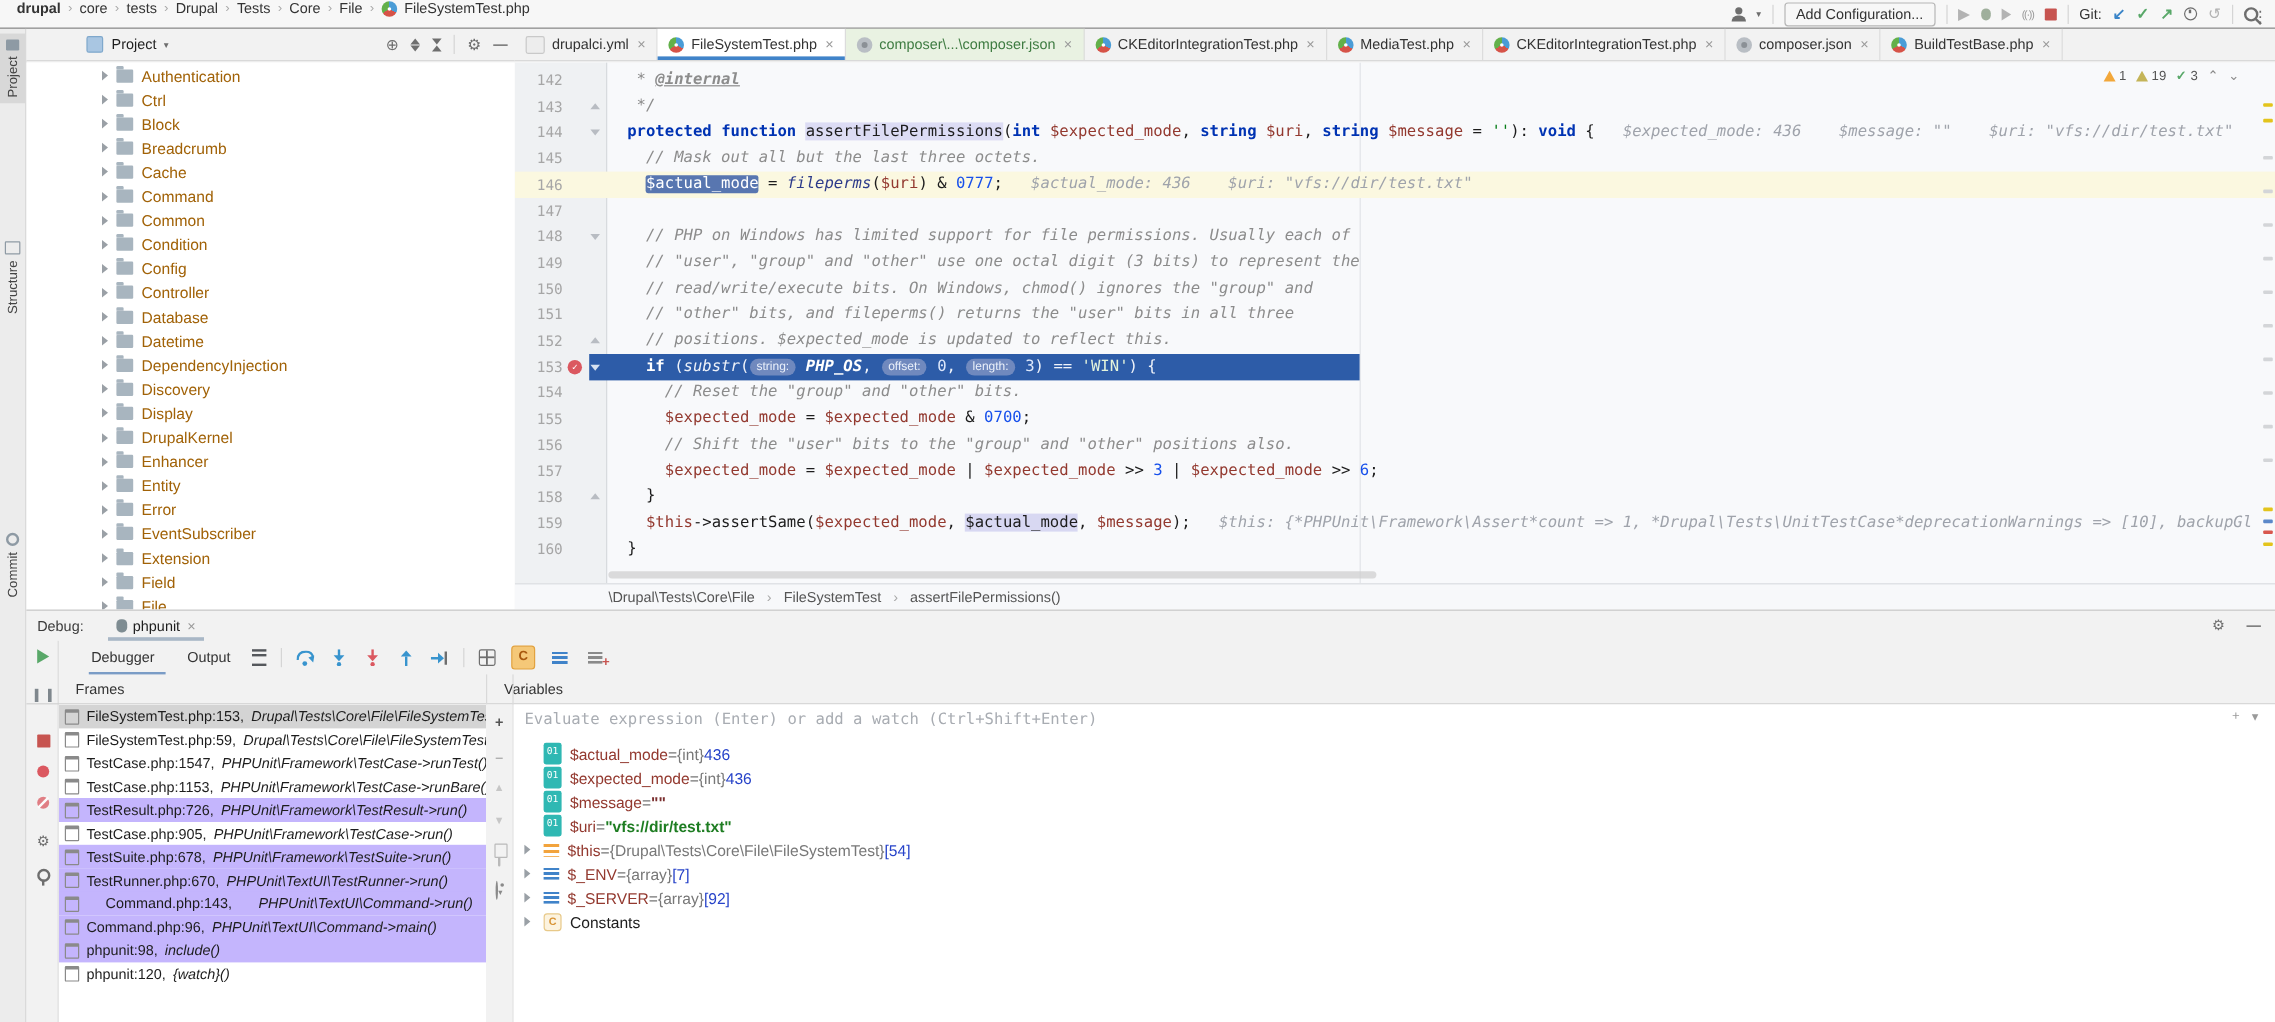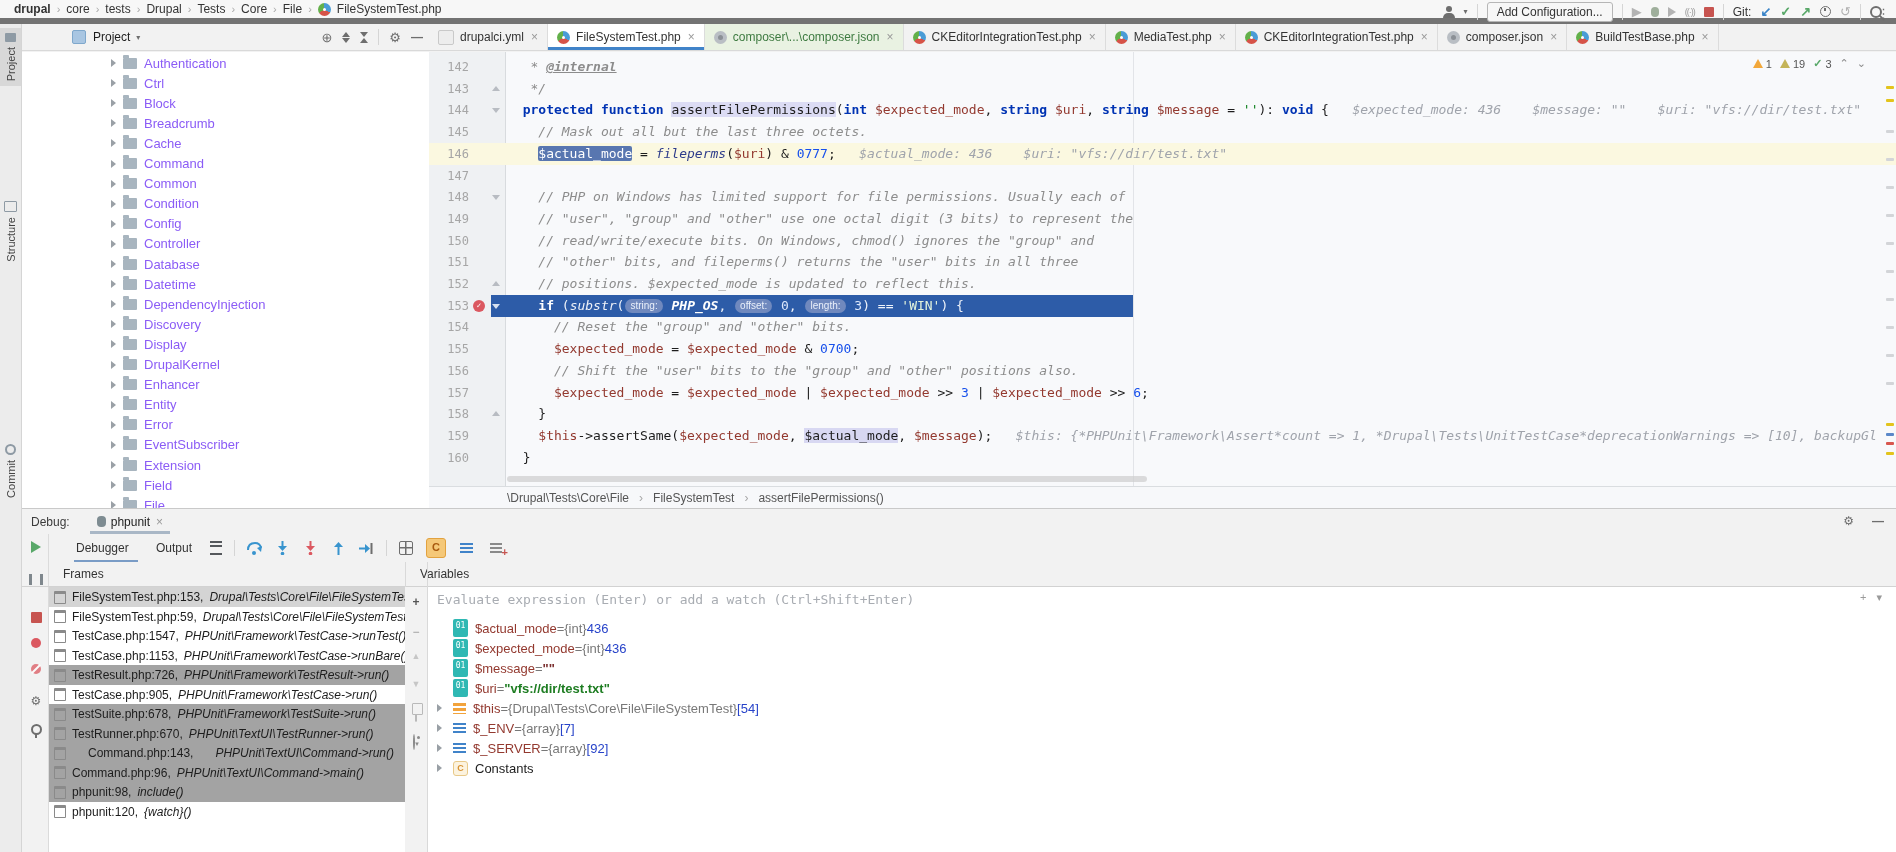--- a/index.html
+++ b/index.html
@@ -1,21 +1,21 @@
 <!DOCTYPE html>
 <html><head>
 <meta charset="utf-8">
 <style>
   html,body{margin:0;padding:0;background:#E8E8E8}
   #app{position:relative;width:1896px;height:852px;background:#F2F2F2;
        font-family:"Liberation Sans",sans-serif;overflow:hidden;color:#1D1D1D}
 
   
   #topbar{position:absolute;left:0;top:0;width:1896px;height:24px;background:#F7F7F7;
-          border-bottom:6px solid #737373;display:flex;align-items:center;box-sizing:border-box}
+          border-bottom:1px solid #737373;display:flex;align-items:flex-start;box-sizing:border-box}
   #crumbs{display:flex;align-items:center;padding-left:14px;font-size:12px;gap:6px;white-space:nowrap}
   .crumb{color:#333}.crumb.bold{font-weight:bold}
   .csep{color:#A8A8A8;font-size:11px}
   #top-right{position:absolute;right:10px;top:0;height:23px;display:flex;align-items:center;gap:9px}
   .btn-addcfg{border:1px solid #B6B6B6;border-radius:3px;background:#F7F7F7;font-size:12px;
               padding:1px 9px;color:#333;line-height:16px}
   .tsep{width:1px;height:16px;background:#D5D5D5}
   .glyph{font-size:13px;line-height:13px}
   .g-gray{color:#B3B3B3}.g-blue{color:#3A84C8;font-weight:bold}
   .g-green{color:#59A869;font-weight:bold}
@@ -67,21 +67,21 @@
   .fi-php::after{content:"";position:absolute;left:5px;top:5px;width:3px;height:3px;border-radius:50%;background:#FFF}
   .fi-yml{width:14px;height:13px;background:#EDEDED;border:1px solid #C9C9C9;border-radius:2px;
           color:#C4554D;font-size:6px;font-weight:bold;text-align:center;line-height:13px}
   .fi-json{width:13px;height:13px;border-radius:50%;background:#B9BEC4;position:relative}
   .fi-json::after{content:"";position:absolute;left:4px;top:4px;width:5px;height:5px;border-radius:50%;background:#8B9096}
   #tab-overflow{position:absolute;right:6px;top:6px;color:#6E6E6E;font-size:13px}
 
   
   #ptree{position:absolute;left:22px;top:52px;width:407px;height:456px;background:#FFF;overflow:hidden}
   .trow{position:absolute;left:0;width:100%;height:20px;display:flex;align-items:center;gap:7px;
-        padding-left:89px;box-sizing:border-box;font-size:13px;color:#8b5cf6}
+        padding-left:63px;box-sizing:border-box;font-size:13px;color:#a16207}
   .tchev{width:0;height:0;border-left:5px solid #9AA0A6;border-top:4px solid transparent;border-bottom:4px solid transparent}
   .tfolder{width:14px;height:11px;background:#A8B5BF;border-radius:1px;position:relative;flex:none}
   .tfolder::before{content:"";position:absolute;top:-3px;left:0;width:6px;height:3px;background:#A8B5BF;border-radius:1px 1px 0 0}
 
   
   #editor{position:absolute;left:429px;top:52px;width:1467px;height:456px;background:#F8F9FB;overflow:hidden}
   #gutterbg{position:absolute;left:0;top:0;width:76px;height:434px;background:#EFF1F3;border-right:1px solid #D8DBDE}
   #marginline{position:absolute;left:704px;top:0;height:434px;width:1px;background:#E2E4E8}
   #codelines{position:absolute;left:0;top:4px;width:100%;height:430px}
   .crow{position:absolute;left:0;width:100%;height:22px;line-height:22px;
@@ -156,21 +156,21 @@
   .addwatch{position:relative;width:12px;height:10px;background:repeating-linear-gradient(to bottom,#8A8A8A 0 2px,transparent 2px 4px)}
   .addwatch::after{content:"+";position:absolute;right:-6px;bottom:-5px;color:#C75450;font-weight:bold;font-size:11px}
   #dheaders{position:absolute;left:0;top:53px;width:100%;height:25px;border-bottom:1px solid #D2D2D2;box-sizing:border-box;color:#333}
   #lbl-frames{position:absolute;left:41px;top:5px}
   #lbl-vars{position:absolute;left:398px;top:5px}
   .vline{position:absolute;top:53px;bottom:0;width:1px;background:#D9D9D9}
   #dframes{position:absolute;left:27px;top:78px;width:356px;height:266px;background:#FFF;overflow:hidden}
   .frow{position:absolute;left:0;width:100%;height:20px;display:flex;align-items:center;gap:6px;padding-left:5px;
         box-sizing:border-box;white-space:nowrap;overflow:hidden}
   .frow.sel{background:#D4D4D4}
-  .frow.lib{background:#a3a3a3}
+  .frow.lib{background:#c4b5fd}
   .ficon{flex:none;width:10px;height:9px;border:1.5px solid #8A8A8A;border-top-width:3px;border-radius:1px}
   .fctx{font-style:italic}
   #dwatchbar{position:absolute;left:383px;top:78px;width:22px;height:266px;background:#F2F2F2}
   .wbico{position:absolute;left:0;width:22px;text-align:center;color:#9A9A9A;font-size:12px}
   .copyico{width:9px;height:10px;border:1.5px solid #B9B9B9;border-radius:1px;position:relative;margin:0 auto}
   .copyico::after{content:"";position:absolute;left:-4px;top:-4px;width:9px;height:10px;border:1.5px solid #B9B9B9;border-radius:1px;background:#F2F2F2}
   .eyeico{width:11px;height:7px;border:1.5px solid #8A8A8A;border-radius:50%;position:relative;margin:0 auto}
   .eyeico::after{content:"";position:absolute;left:3px;top:1px;width:3px;height:3px;border-radius:50%;background:#8A8A8A}
   #dvars{position:absolute;left:406px;top:78px;width:1468px;height:266px;background:#FFF;overflow:hidden}
   #evalrow{position:absolute;left:0;top:0;width:100%;height:26px}

